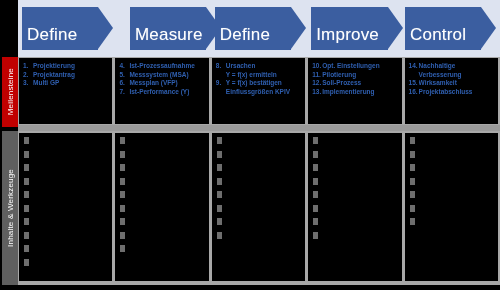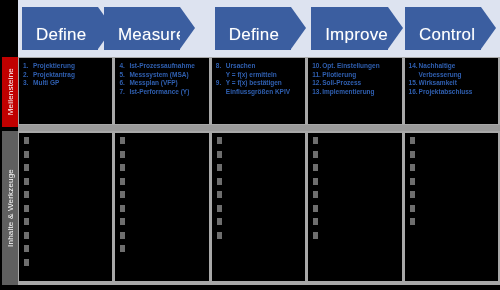--- a/index.html
+++ b/index.html
@@ -9,21 +9,21 @@
   #slide{position:relative;width:500px;height:290px;background:#000;}
 
   
   #header{position:absolute;left:18px;top:0;width:482px;height:57px;
           background:#dde3f0;}
   .arrow{position:absolute;top:7px;height:43px;color:#fff;
          background:#3b5ea0;
          display:flex;align-items:center;
          box-sizing:border-box;}
   .arrow .alabel{font-size:17px;line-height:17px;font-weight:400;
-                 letter-spacing:.2px;padding-left:14px;white-space:nowrap;
+                 letter-spacing:.2px;padding-left:5px;white-space:nowrap;
                  text-shadow:0 0 1px rgba(255,255,255,.35);margin-top:12px;}
   .arrow .ahead{position:absolute;left:100%;top:50%;
                 width:0;height:0;margin-top:-21.5px;
                 border-top:21.5px solid transparent;
                 border-bottom:21.5px solid transparent;
                 border-left:15px solid #3b5ea0;}
 
   
   .rail{position:absolute;left:2px;width:16px;
         display:flex;align-items:center;justify-content:center;}
@@ -65,21 +65,21 @@
 </head>
 <body>
 
 <div id="slide">
 
   <div id="header">
       <div class="arrow" style="left: 4px; width: 76.4px;">
         <div class="alabel">Define</div>
         <div class="ahead"></div>
       </div>
-      <div class="arrow" style="left: 86px; width: 76.4px; text-align: right;">
+      <div class="arrow" style="left: 112px; width: 76.4px; text-align: right;">
         <div class="alabel">Measure</div>
         <div class="ahead"></div>
       </div>
       <div class="arrow" style="left: 196.8px; width: 76.4px;">
         <div class="alabel">Define</div>
         <div class="ahead"></div>
       </div>
       <div class="arrow" style="left: 293.2px; width: 76.4px;">
         <div class="alabel">Improve</div>
         <div class="ahead"></div>

